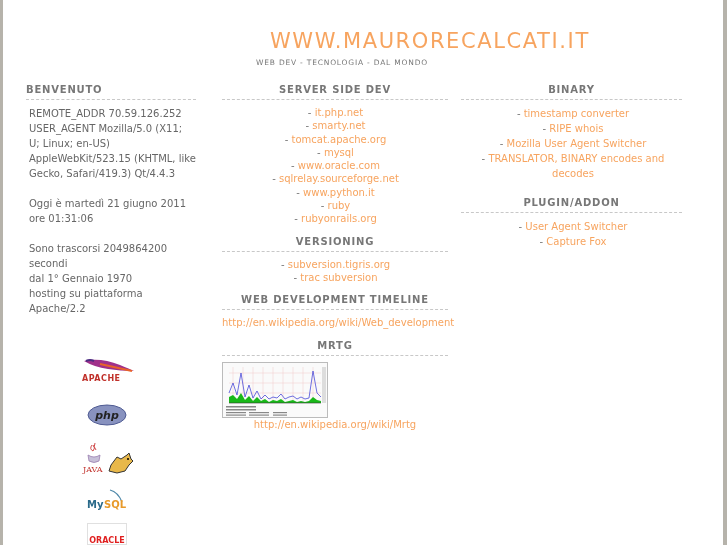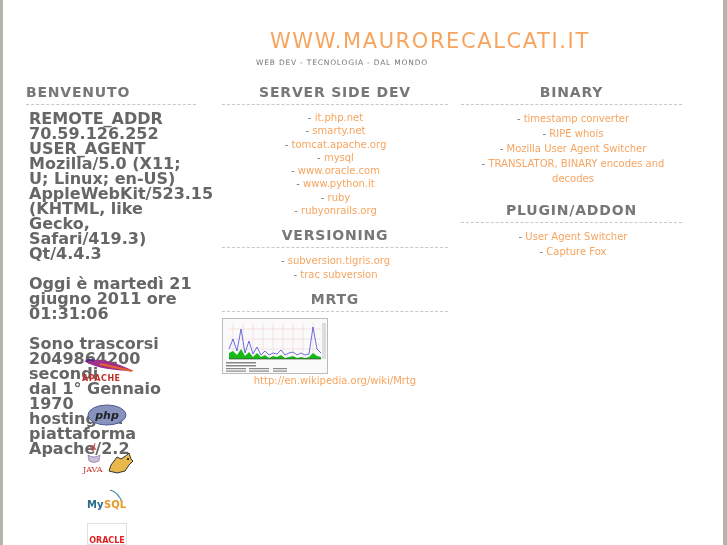--- a/index.html
+++ b/index.html
@@ -22,27 +22,27 @@
       position: absolute; left: 256px; top: 58px;
       font-size: 7.5px; letter-spacing: 0.8px; color: #777; white-space: nowrap;
     }
 
     .col { position: absolute; top: 84px; }
     .col-left { left: 26px; width: 170px; }
     .col-mid { left: 222px; width: 226px; }
     .col-right { left: 461px; width: 221px; }
 
     .heading {
-      font-size: 14px; font-weight: bold; color: #777; letter-spacing: 0.8px;
+      font-size: 10px; font-weight: bold; color: #777; letter-spacing: 0.8px;
       padding-bottom: 4px; border-bottom: 1px dashed #c8c8c8;
       margin-bottom: 6px; white-space: nowrap;
     }
     .section { margin-bottom: 10px; text-align: center; }
 
-    .info { padding-left: 3px; font-size: 16px; line-height: 15px; color: #666; font-weight: bold; }
+    .info { padding-left: 3px; font-size: 10px; line-height: 15px; color: #666; }
     .info p { margin: 0 0 15px 0; }
 
     .link-list { list-style: none; margin: 0; padding: 0 0 0 1px; font-size: 10px; line-height: 13.3px; color: #777; }
     .link-list li { margin: 0; }
     .col-right .link-list { padding-left: 3px; line-height: 15px; }
     .link-list a, .lnk { color: #f7a45f; text-decoration: none; }
     .plain-link { font-size: 10px; line-height: 14px; color: #f7a45f; text-decoration: none; display: block; white-space: nowrap; }
 
     .mrtg-thumb {
       width: 104px; height: 54px; border: 1px solid #bbb; background: #fafafa;
@@ -112,34 +112,39 @@
 
 <div class="col col-mid">
   <div class="section">
     <div class="heading">SERVER SIDE DEV</div>
     <ul class="link-list">
       <li><span>- </span><a href="#">it.php.net</a></li>
       <li><span>- </span><a href="#">smarty.net</a></li>
       <li><span>- </span><a href="#">tomcat.apache.org</a></li>
       <li><span>- </span><a href="#">mysql</a></li>
       <li><span>- </span><a href="#">www.oracle.com</a></li>
+      <li><span>- </span><a href="#">sqlrelay.sourceforge.net</a></li>
       <li><span>- </span><a href="#">www.python.it</a></li>
       <li><span>- </span><a href="#">ruby</a></li>
       <li><span>- </span><a href="#">rubyonrails.org</a></li>
     </ul>
   </div>
 
   <div class="section">
     <div class="heading">VERSIONING</div>
     <ul class="link-list">
       <li><span>- </span><a href="#">subversion.tigris.org</a></li>
       <li><span>- </span><a href="#">trac subversion</a></li>
     </ul>
   </div>
 
+  <div class="section">
+    <div class="heading">WEB DEVELOPMENT TIMELINE</div>
+    <a href="#" class="plain-link">http://en.wikipedia.org/wiki/Web_development</a>
+  </div>
 
   <div class="section">
     <div class="heading">MRTG</div>
     <svg class="mrtg-thumb" viewBox="0 0 104 54" preserveAspectRatio="none">
       <rect x="0" y="0" width="104" height="54" fill="#fafafa"></rect>
       <g stroke="#f2c8c8" stroke-width="0.5">
         <line x1="10" y1="4" x2="10" y2="40"></line>
           <line x1="20" y1="4" x2="20" y2="40"></line>
         <line x1="30" y1="4" x2="30" y2="40"></line>
           <line x1="40" y1="4" x2="40" y2="40"></line>

